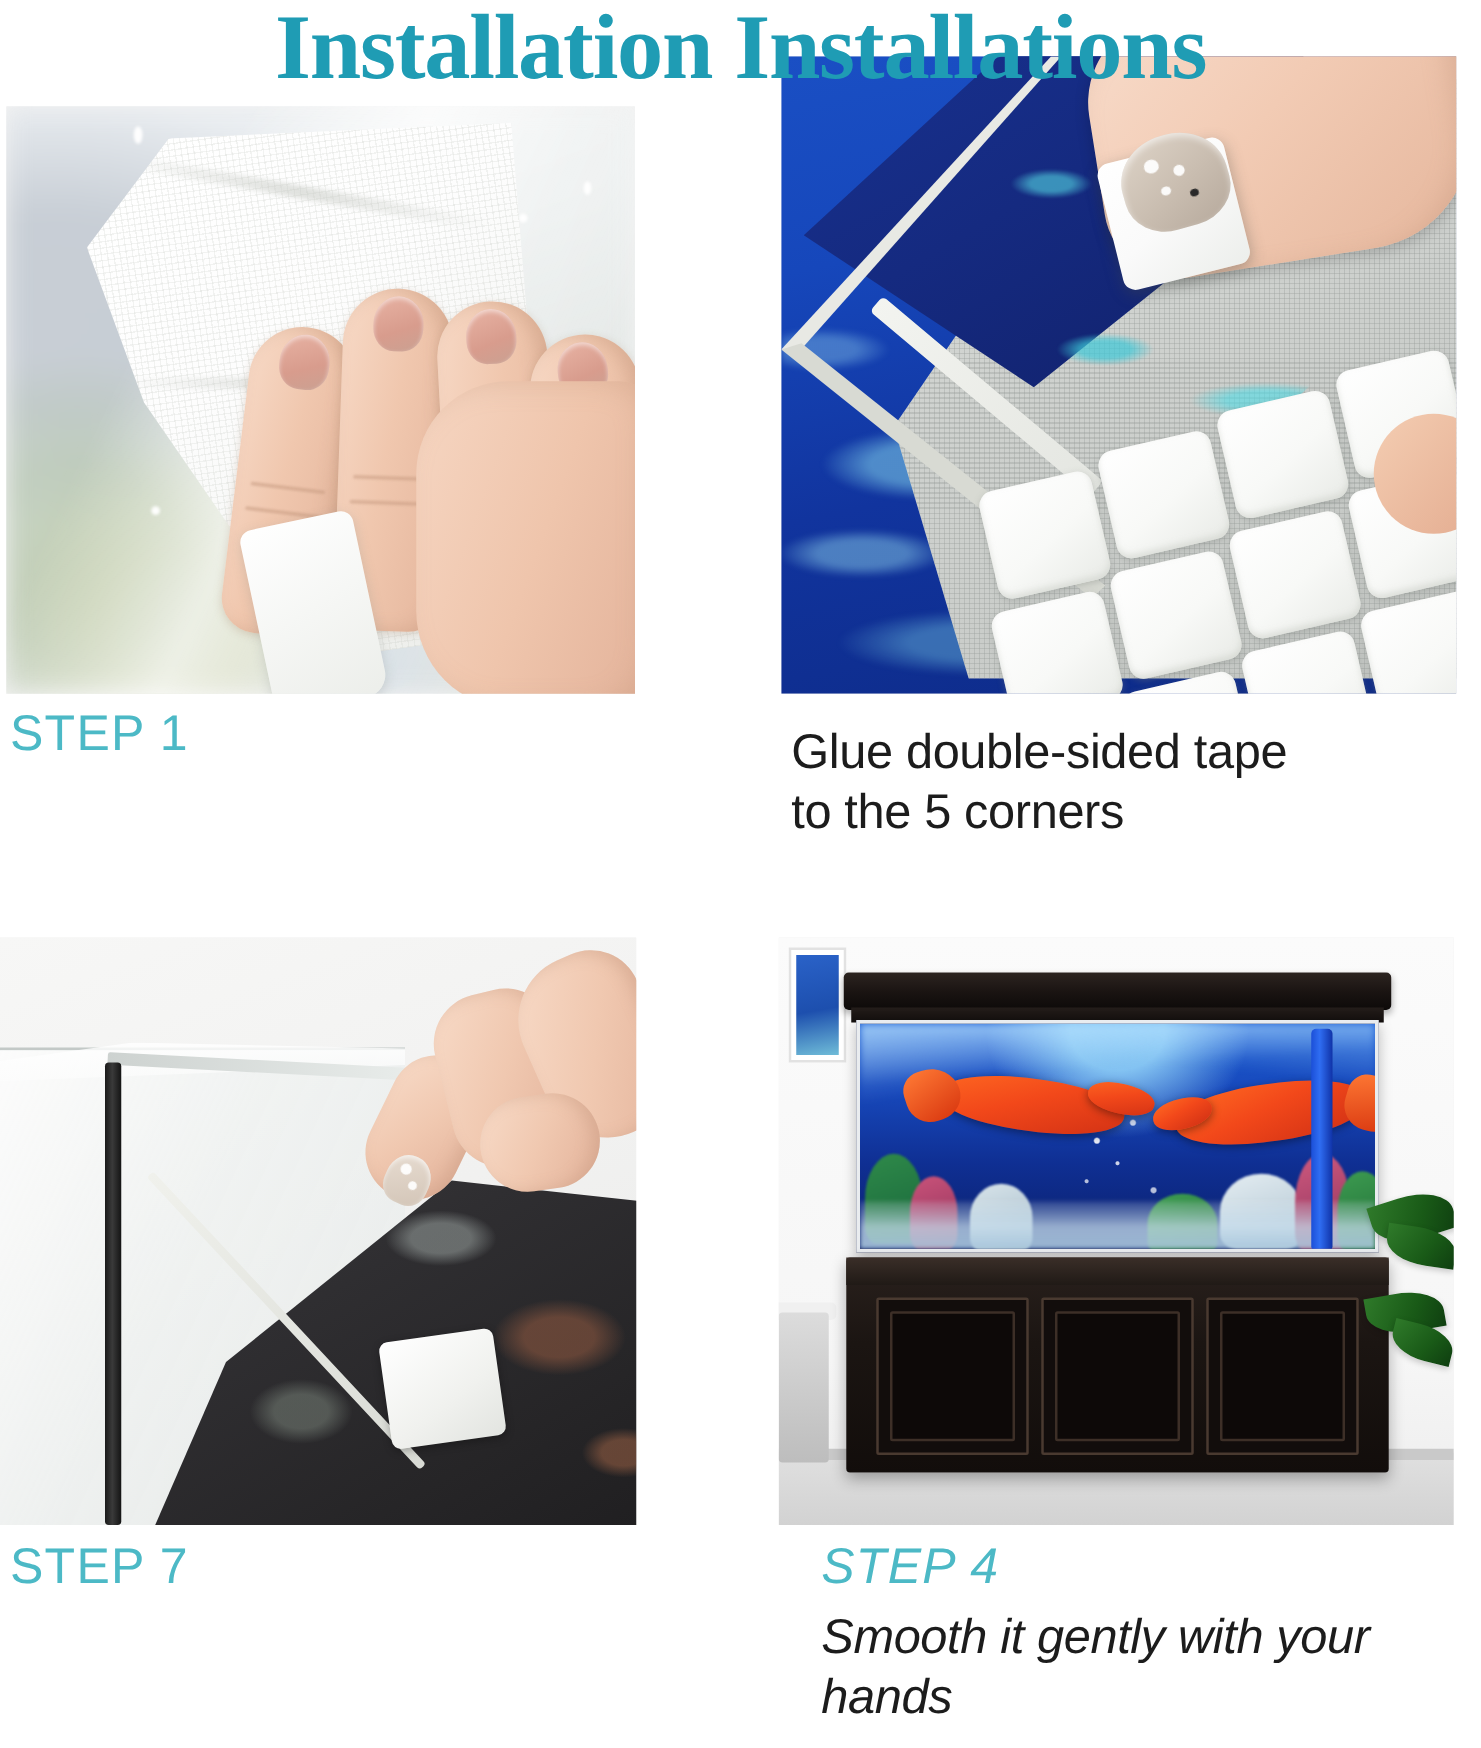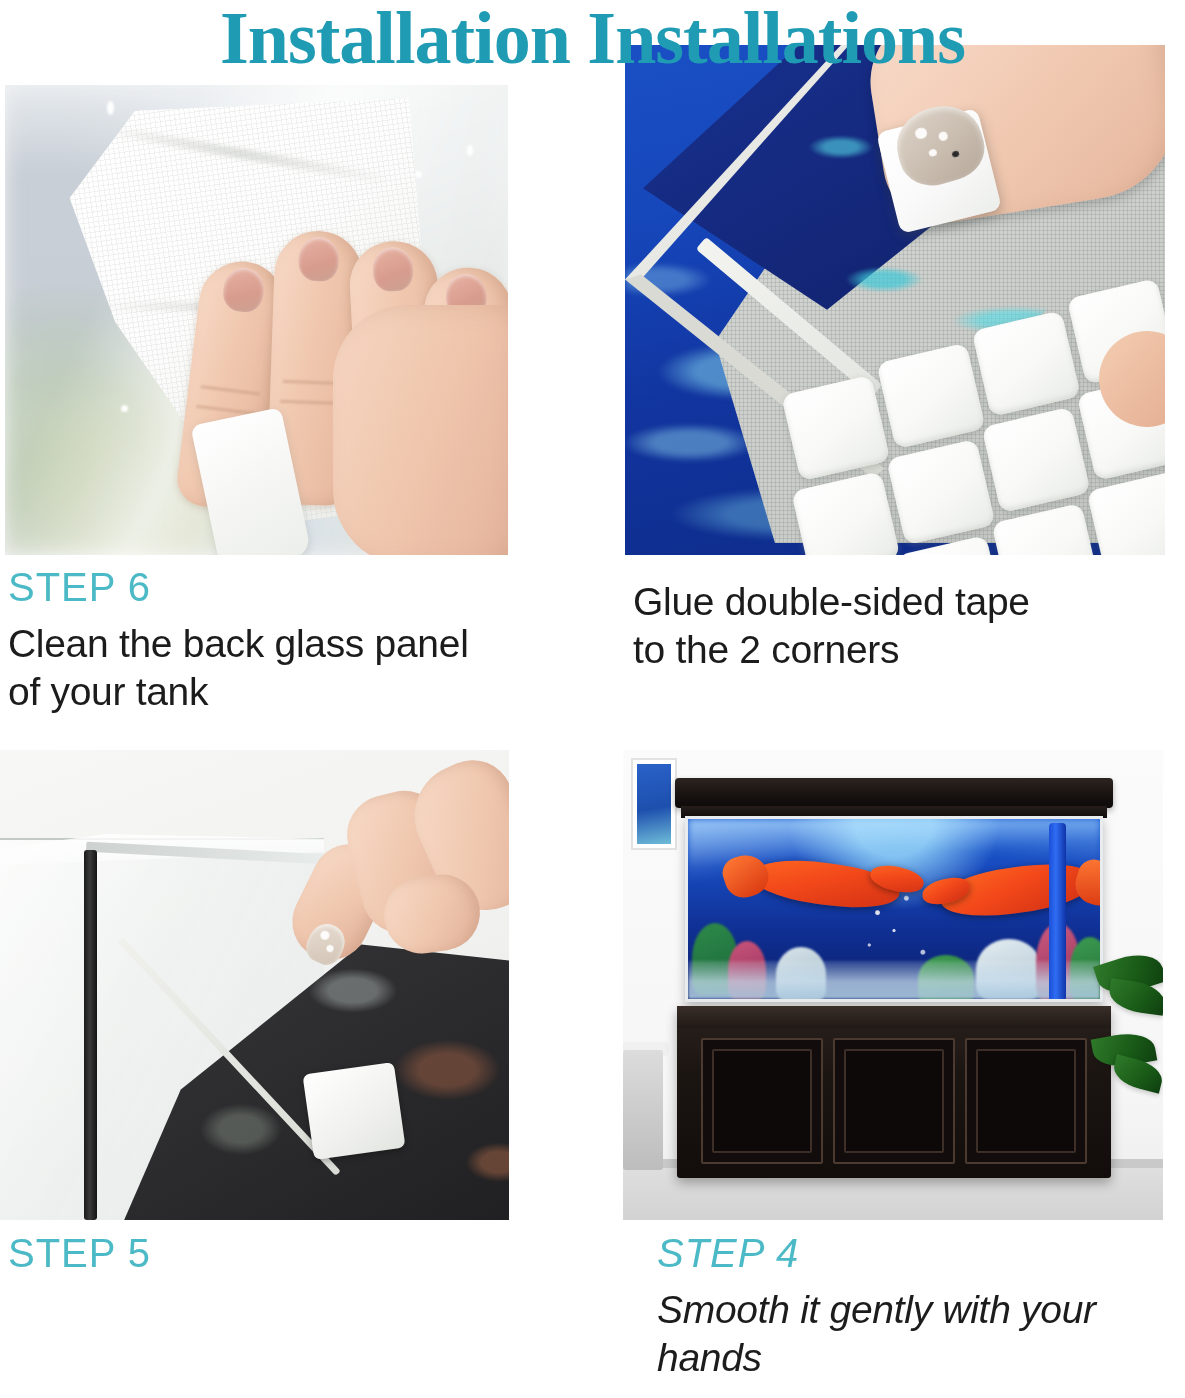--- a/index.html
+++ b/index.html
@@ -556,23 +556,21 @@
           <div class="nail"></div>
         </div>
         <div class="p1-palm"></div>
       </div>
 
       <div class="p1-cloth-under"></div>
     </div>
   </div>
 
   <div class="caption-block" style="left:8px; top:566px; width:560px;">
-    <div class="step-label">STEP 6</div>
-    <div class="step-desc">Clean the back glass panel
-of your tank</div>
+    <div class="step-label">STEP 1</div>
   </div>
 
   <div class="cell" style="left:625px; top:45px; width:540px; height:510px;">
     <div class="photo" id="photo2">
       <div class="p2-blue"></div>
       <div class="p2-caustic"></div>
 
       <div class="p2-backing">
         <div class="p2-mesh"></div>
       </div>
@@ -605,21 +603,21 @@
         <div class="p2-glitter" style="left:44px;top:26px;width:9px;height:9px;"></div>
         <div class="p2-glitter" style="left:30px;top:40px;width:8px;height:7px;"></div>
         <div class="p2-glitter" style="left:52px;top:48px;width:7px;height:6px;background:#2a2a2a;"></div>
       </div>
       <div class="p2-finger2"></div>
     </div>
   </div>
 
   <div class="caption-block" style="left:633px; top:566px; width:552px;">
     <div class="step-desc">Glue double-sided tape
-to the 2 corners</div>
+to the 5 corners</div>
   </div>
 
   <div class="cell" style="left:0px; top:750px; width:509px; height:470px;">
     <div class="photo" id="photo3">
       <div class="p3-wall"></div>
       <div class="p3-glass"></div>
       <div class="p3-glass-top"></div>
       <div class="p3-glass-edge"></div>
       <div class="p3-post"></div>
 
@@ -634,21 +632,21 @@
           <div class="p2-glitter" style="left:20px;top:19px;width:7px;height:7px;"></div>
         </div>
         <div class="p3-f" style="left:62px;top:36px;width:98px;height:140px;transform:rotate(-14deg);"></div>
         <div class="p3-f" style="left:132px;top:6px;width:104px;height:150px;transform:rotate(-24deg);border-radius:52px 40px 46px 52px;"></div>
         <div class="p3-f" style="left:92px;top:120px;width:96px;height:76px;transform:rotate(-8deg);"></div>
       </div>
     </div>
   </div>
 
   <div class="caption-block" style="left:8px; top:1232px; width:560px;">
-    <div class="step-label">STEP 5</div>
+    <div class="step-label">STEP 7</div>
   </div>
 
   <div class="cell" style="left:623px; top:750px; width:540px; height:470px;">
     <div class="photo" id="photo4">
       <div class="p4-room"></div>
       <div class="p4-floor"></div>
       <div class="p4-baseboard"></div>
 
       <div class="p4-frame">
         <div class="p4-frame-in"></div>

